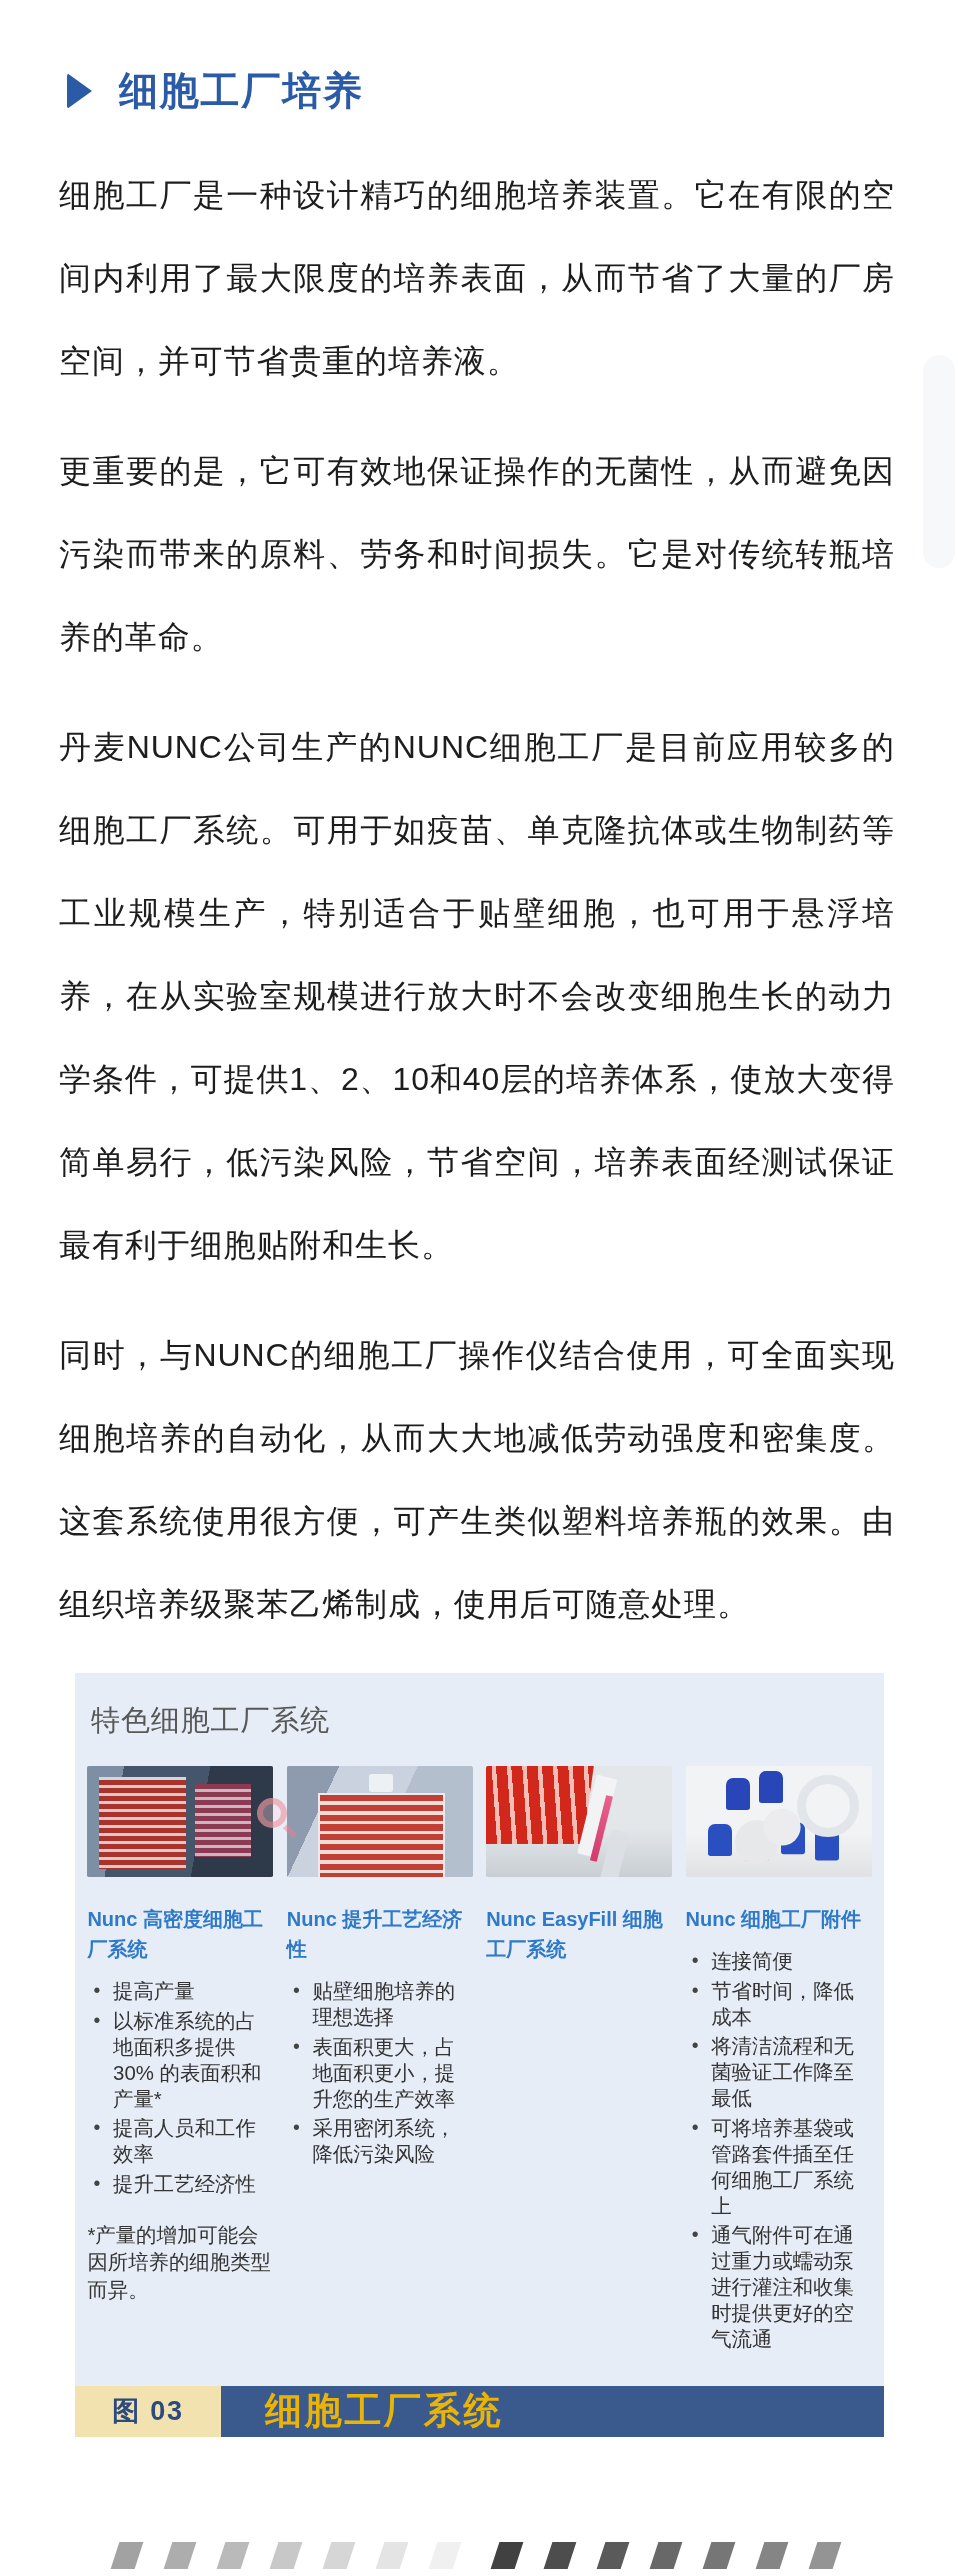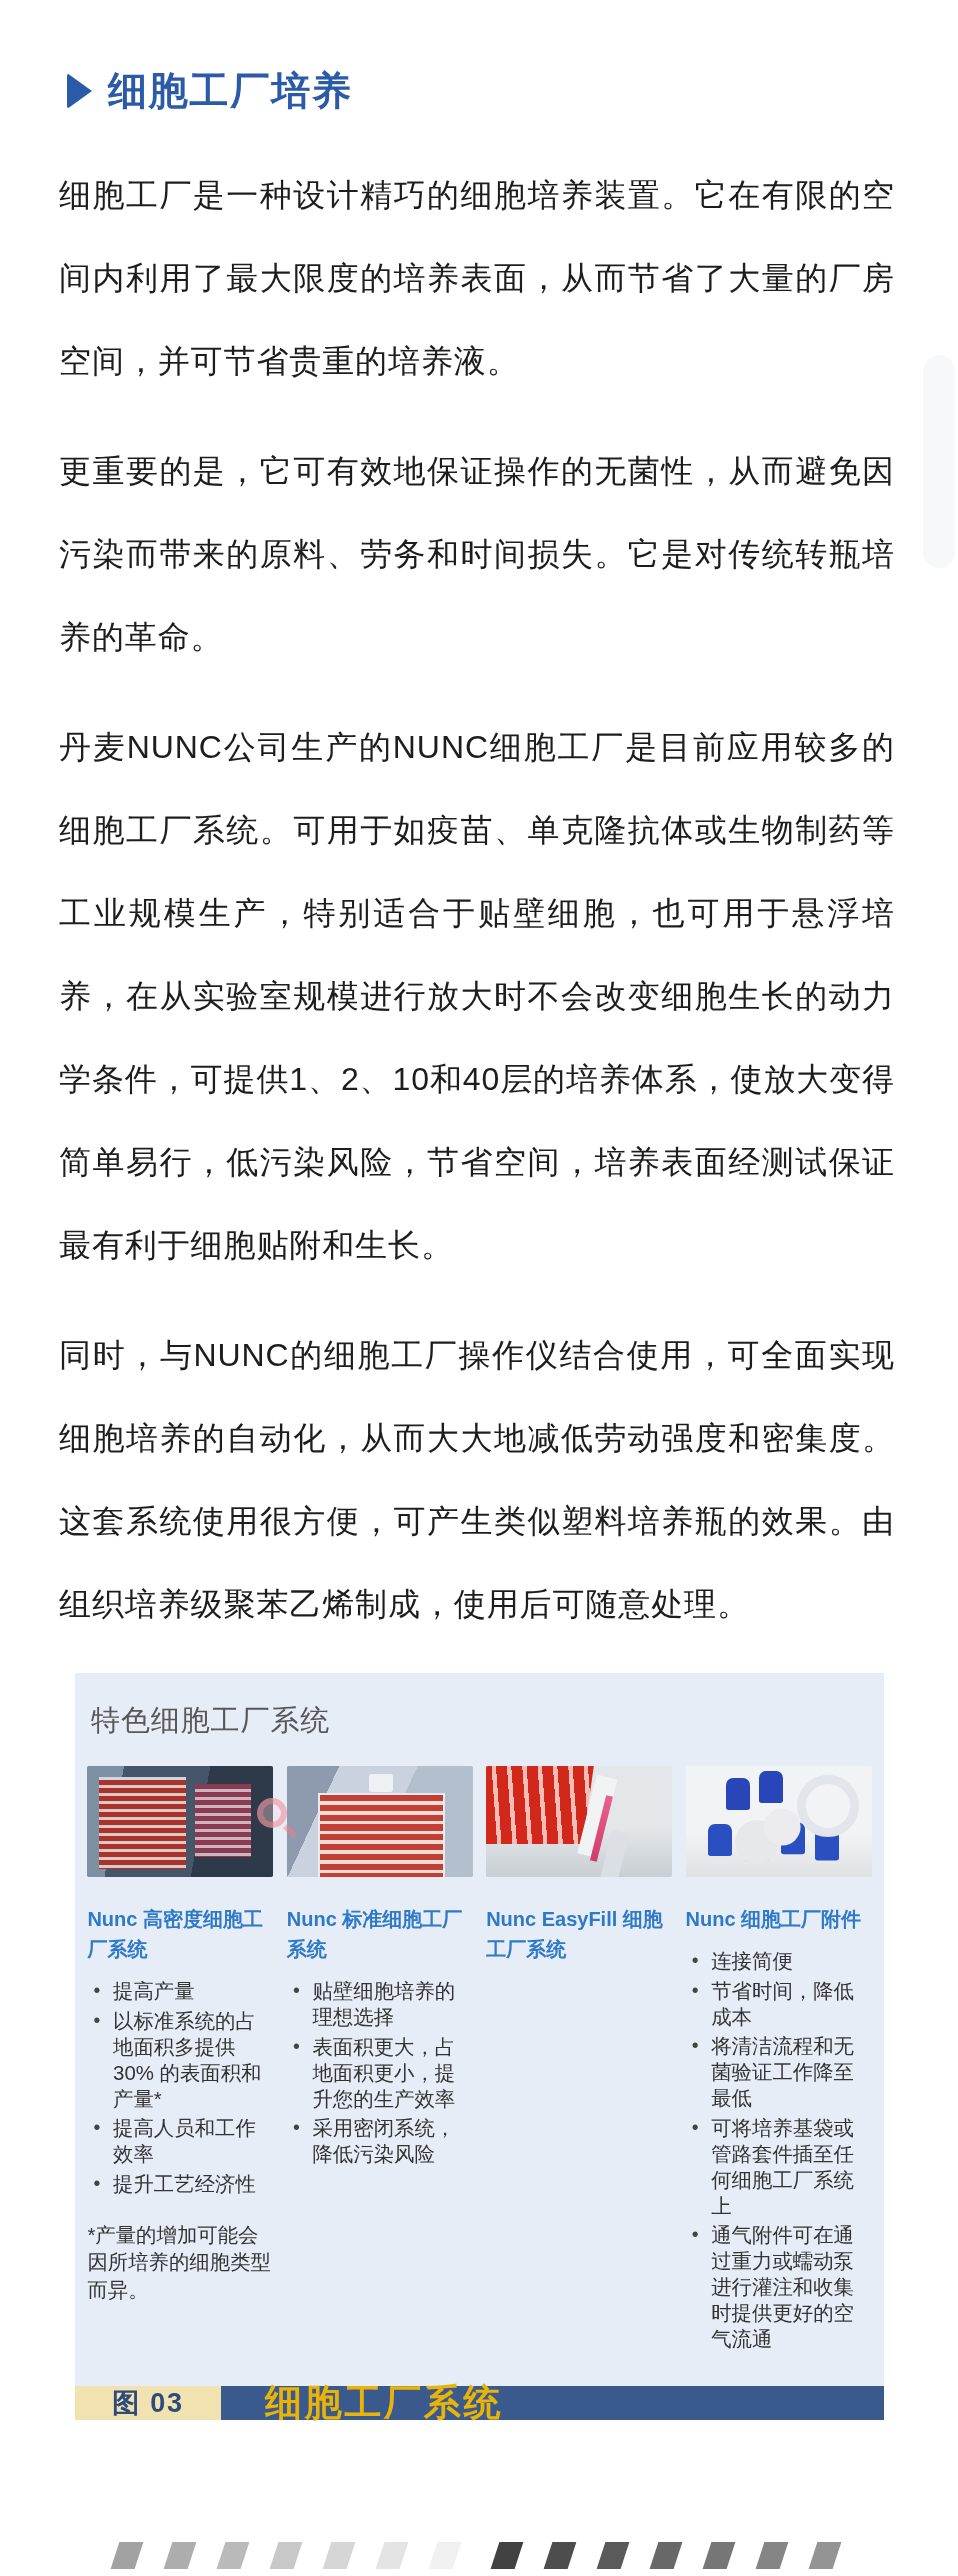--- a/index.html
+++ b/index.html
@@ -10,21 +10,21 @@
     --caption-blue:#3a5a8e;
     --body-text:#1d1d1d;
     --bullet-text:#333333;
   }
   *{margin:0;padding:0;box-sizing:border-box;}
   html,body{background:#ffffff;}
   body{font-family:"Liberation Sans","DejaVu Sans",sans-serif;}
   .page{position:relative;width:959px;min-height:2576px;margin:0 auto;background:#fff;overflow:hidden;}
 
   
-  .title-row{display:flex;align-items:center;gap:16px;margin:64px 59px 0 67px;}
+  .title-row{display:flex;align-items:center;gap:27px;margin:64px 59px 0 67px;}
   .tri{width:0;height:0;border-left:25px solid var(--title-blue);
        border-top:18px solid transparent;border-bottom:18px solid transparent;border-radius:3.6px;}
   .doc-title{font-size:39px;font-weight:700;color:var(--title-blue);letter-spacing:1.8px;}
 
   
   .paragraphs{margin:36px 64px 0 59px;}
   .para{font-size:32px;line-height:83px;color:var(--body-text);text-align:justify;
         letter-spacing:0.9px;margin-bottom:27px;}
 
   
@@ -73,21 +73,21 @@
      background:rgba(233,130,142,.5);transform:rotate(45deg);display:block;}
 
   .p-title{font-size:20px;line-height:30px;font-weight:700;color:var(--product-title-blue);margin-top:27px;}
   .p-bullets{list-style:none;margin-top:14px;padding-left:5.3px;}
   .p-bullets li{position:relative;padding-left:20.4px;margin-bottom:3.6px;
      font-size:20.4px;line-height:26px;color:var(--bullet-text);}
   .p-bullets li::before{content:"\2022";position:absolute;left:0.9px;top:-0.9px;color:#444;font-size:19.5px;}
   .p-footnote{margin-top:25px;font-size:20.4px;line-height:27.5px;color:var(--bullet-text);}
 
   
-  .caption{display:flex;height:34px;width:100%;}
+  .caption{display:flex;height:51px;width:100%;}
   .fig-label{width:146px;background:var(--caption-beige);color:#2c4a7c;
      font-size:27px;font-weight:700;display:flex;align-items:center;justify-content:center;letter-spacing:1.8px;}
   .fig-title{flex:1;background:var(--caption-blue);color:#eab308;font-size:37px;font-weight:700;
      display:flex;align-items:center;padding-left:44px;letter-spacing:2.7px;}
 
   
   .stripes{position:absolute;left:115px;bottom:7px;display:flex;}
   .stripe{width:24px;height:27px;margin-right:29px;transform:skewX(-18deg);display:block;}
   .stripe.gap{margin-left:9px;}
 
@@ -130,21 +130,21 @@
               <li>提高人员和工作效率</li>
               <li>提升工艺经济性</li>
             </ul>
     <p class="p-footnote">*产量的增加可能会因所培养的细胞类型而异。</p>
   </div>
           <div class="product">
     <div class="photo-wrap">
       <div class="photo photo-art-1"></div>
 
     </div>
-    <h3 class="p-title">Nunc 标准细胞工厂系统</h3>
+    <h3 class="p-title">Nunc 提升工艺经济性</h3>
     <ul class="p-bullets">
               <li>贴壁细胞培养的理想选择</li>
               <li>表面积更大，占地面积更小，提升您的生产效率</li>
               <li>采用密闭系统，降低污染风险</li>
             </ul>
 
   </div>
           <div class="product">
     <div class="photo-wrap">
       <div class="photo photo-art-2"></div>

